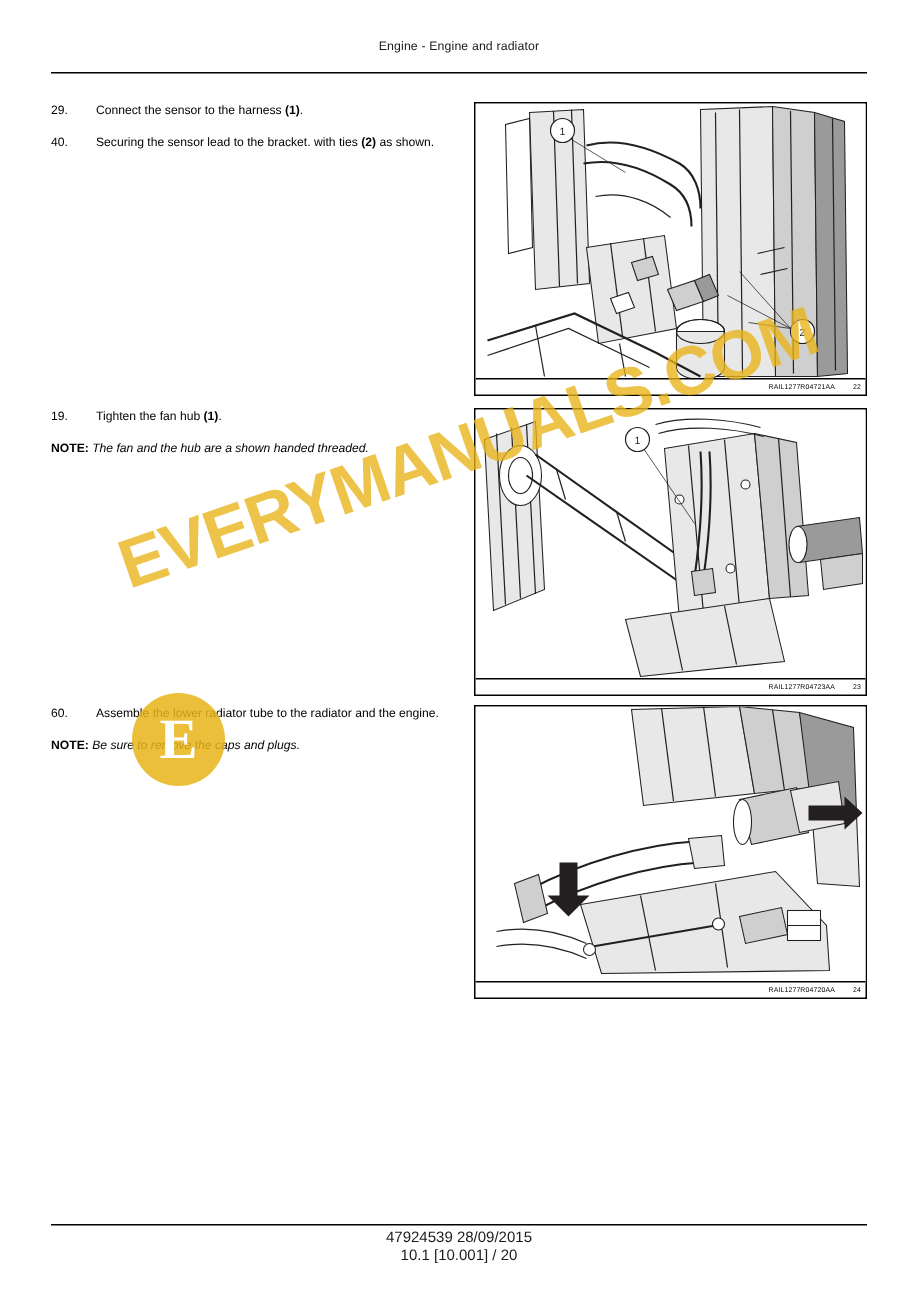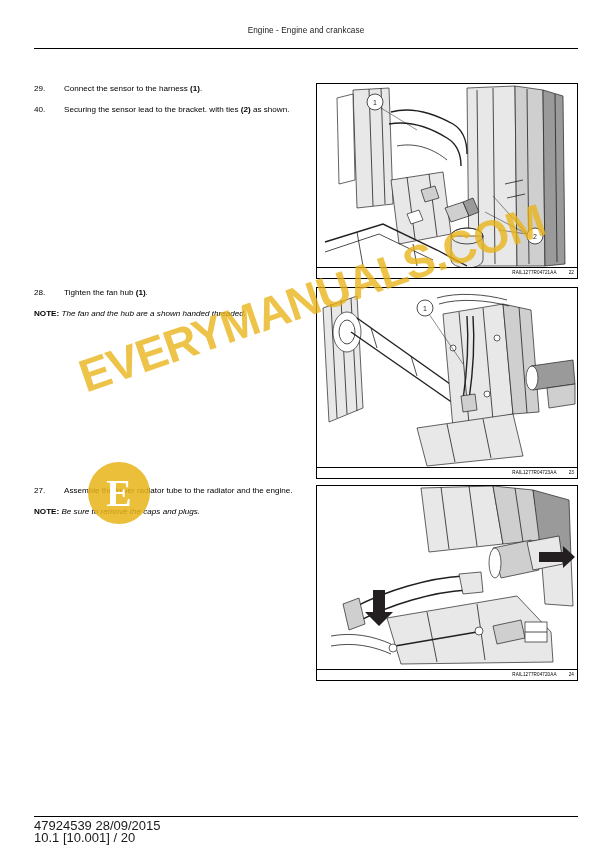--- a/index.html
+++ b/index.html
@@ -129,21 +129,22 @@
     top: 816px;
     width: 544px;
     height: 1px;
     background: #000000;
   }
   .footer {
     position: absolute;
     left: 34px;
     top: 820px;
     width: 544px;
-    font-size: 13px;
+    text-align: center;
+    font-size: 10px;
     line-height: 11.5px;
     color: #1a1a1a;
   }
 
   
   .watermark {
     position: absolute;
     left: 0;
     top: 0;
     width: 612px;
@@ -190,26 +191,26 @@
   .fill-w { fill: #ffffff; stroke: #231f20; stroke-width: 0.7; }
   .callout circle { fill: #ffffff; stroke: #231f20; stroke-width: 0.8; }
   .callout text { font-family: "Liberation Sans", sans-serif; font-size: 7px; fill: #231f20; }
   .arrowblk { fill: #231f20; }
 </style>
 </head>
 <body>
 
 <div class="page">
 
-  <div class="header">Engine - Engine and crankcase</div>
+  <div class="header">Engine - Engine and radiator</div>
   <div class="header-rule"></div>
 
   <div class="content">
 
-    <div class="block" style="height:204px;margin-top:15px;">
+    <div class="block" style="height:204px;">
       <div class="block-text">
         <div class="step">
           <span class="num">29.</span>
           <span>Connect the sensor to the harness <b>(1)</b>.</span>
         </div>
         <div class="step">
           <span class="num">40.</span>
           <span>Securing the sensor lead to the bracket.  with ties <b>(2)</b> as shown.</span>
         </div>
       </div>
@@ -277,21 +278,21 @@
         <div class="fig-caption">
           <span class="code">RAIL1277R04721AA</span>
           <span class="idx">22</span>
         </div>
       </div>
     </div>
 
     <div class="block" style="height:198px;">
       <div class="block-text">
         <div class="step">
-          <span class="num">28.</span>
+          <span class="num">19.</span>
           <span>Tighten the fan hub <b>(1)</b>.</span>
         </div>
         <div class="note">
           <span class="note-label">NOTE:</span>
           <span>The fan and the hub are a shown handed threaded.</span>
         </div>
       </div>
 
       <div class="figure" style="left:282px; top:0px; width:262px; height:192px;">
         <div class="fig-img">
@@ -345,21 +346,21 @@
         <div class="fig-caption">
           <span class="code">RAIL1277R04723AA</span>
           <span class="idx">23</span>
         </div>
       </div>
     </div>
 
     <div class="block" style="height:200px;">
       <div class="block-text">
         <div class="step">
-          <span class="num">27.</span>
+          <span class="num">60.</span>
           <span>Assemble the lower radiator tube to the radiator and the engine.</span>
         </div>
         <div class="note">
           <span class="note-label">NOTE:</span>
           <span>Be sure to remove the caps and plugs.</span>
         </div>
       </div>
 
       <div class="figure" style="left:282px; top:0px; width:262px; height:196px;">
         <div class="fig-img">

